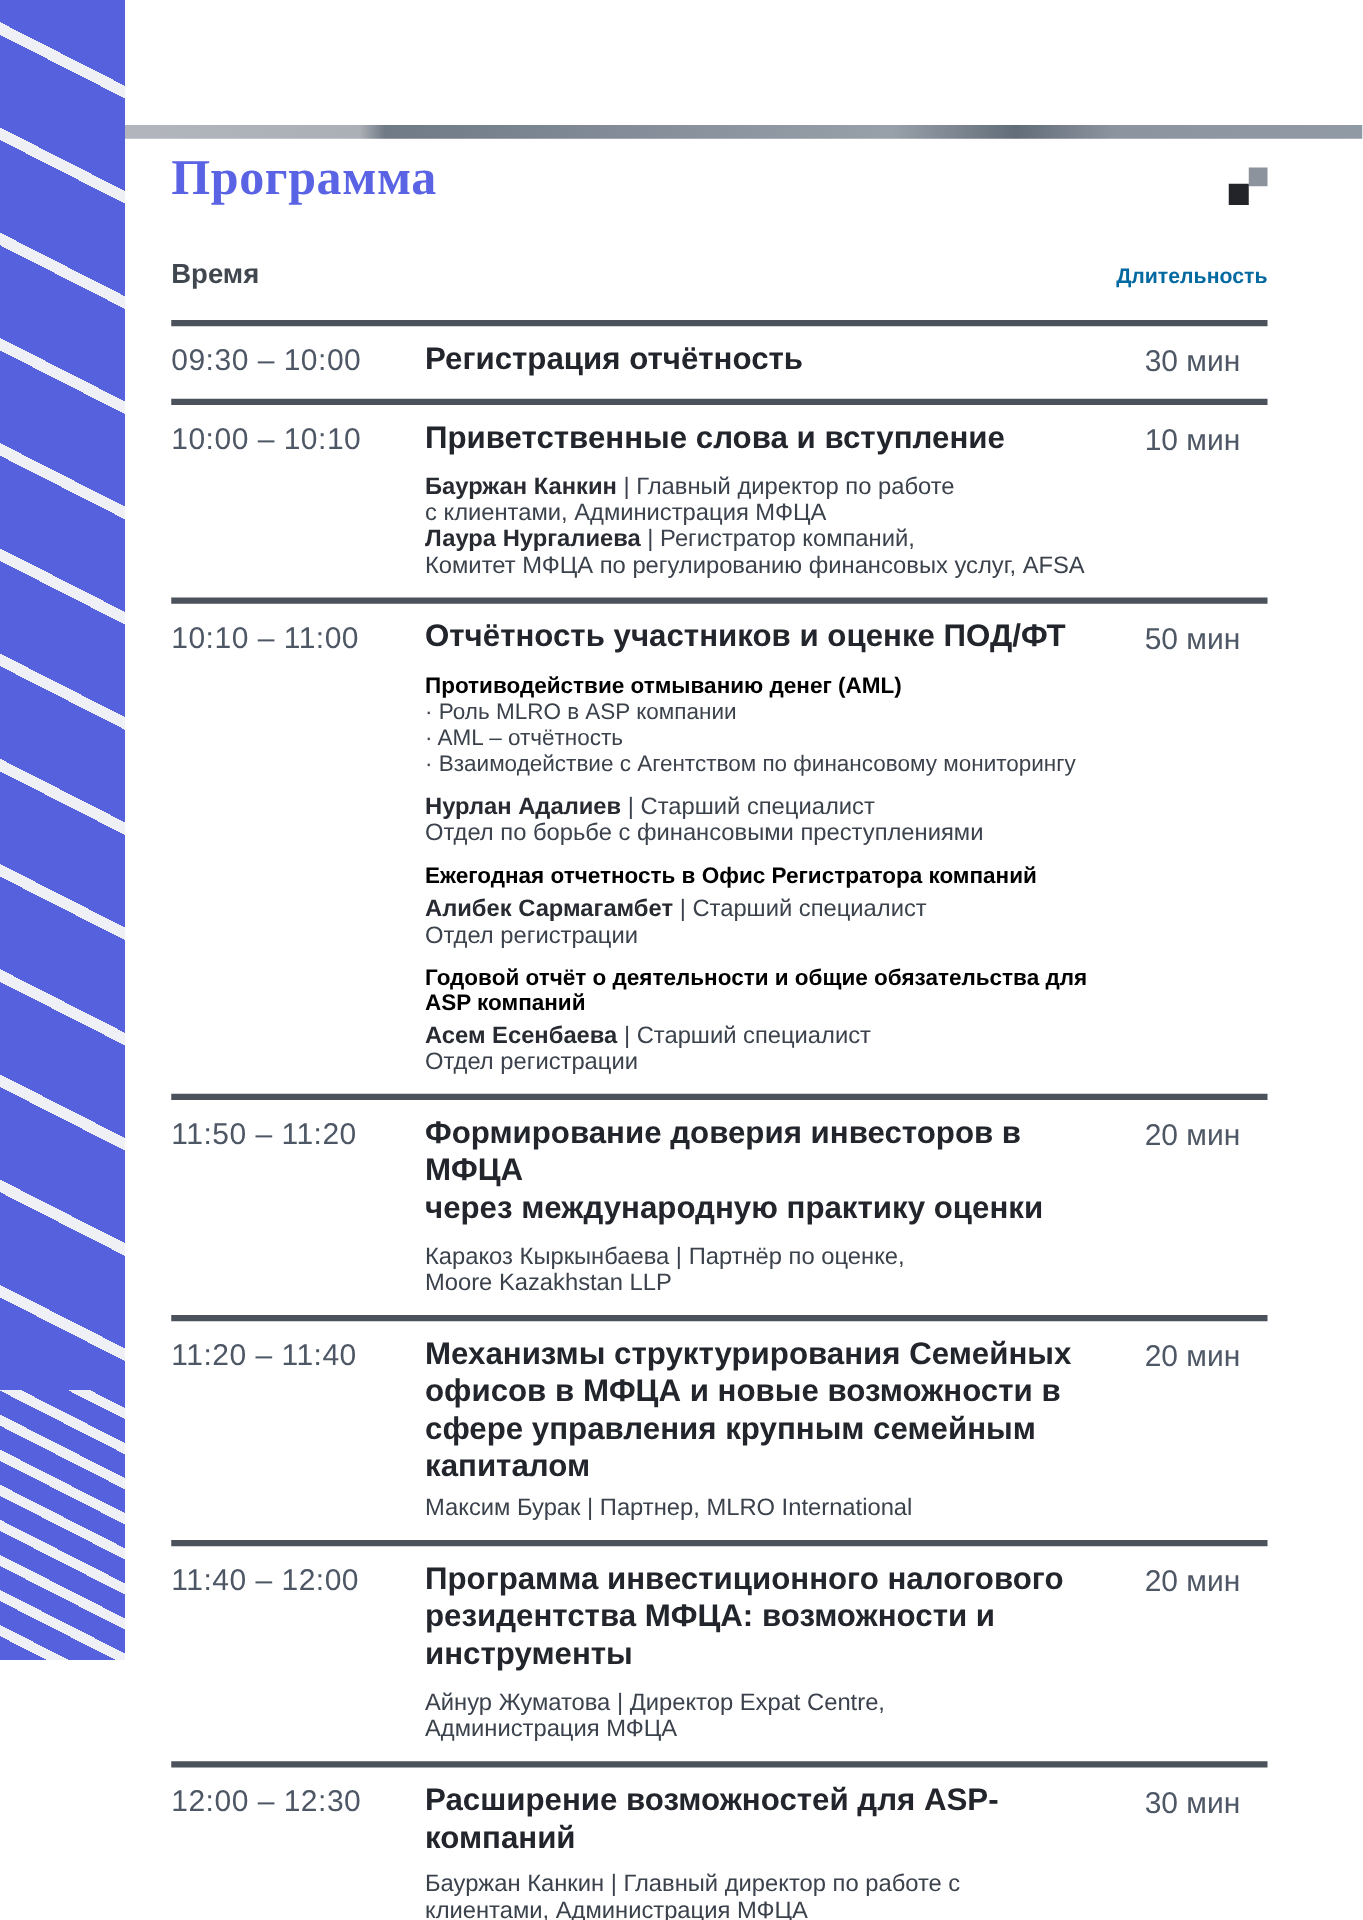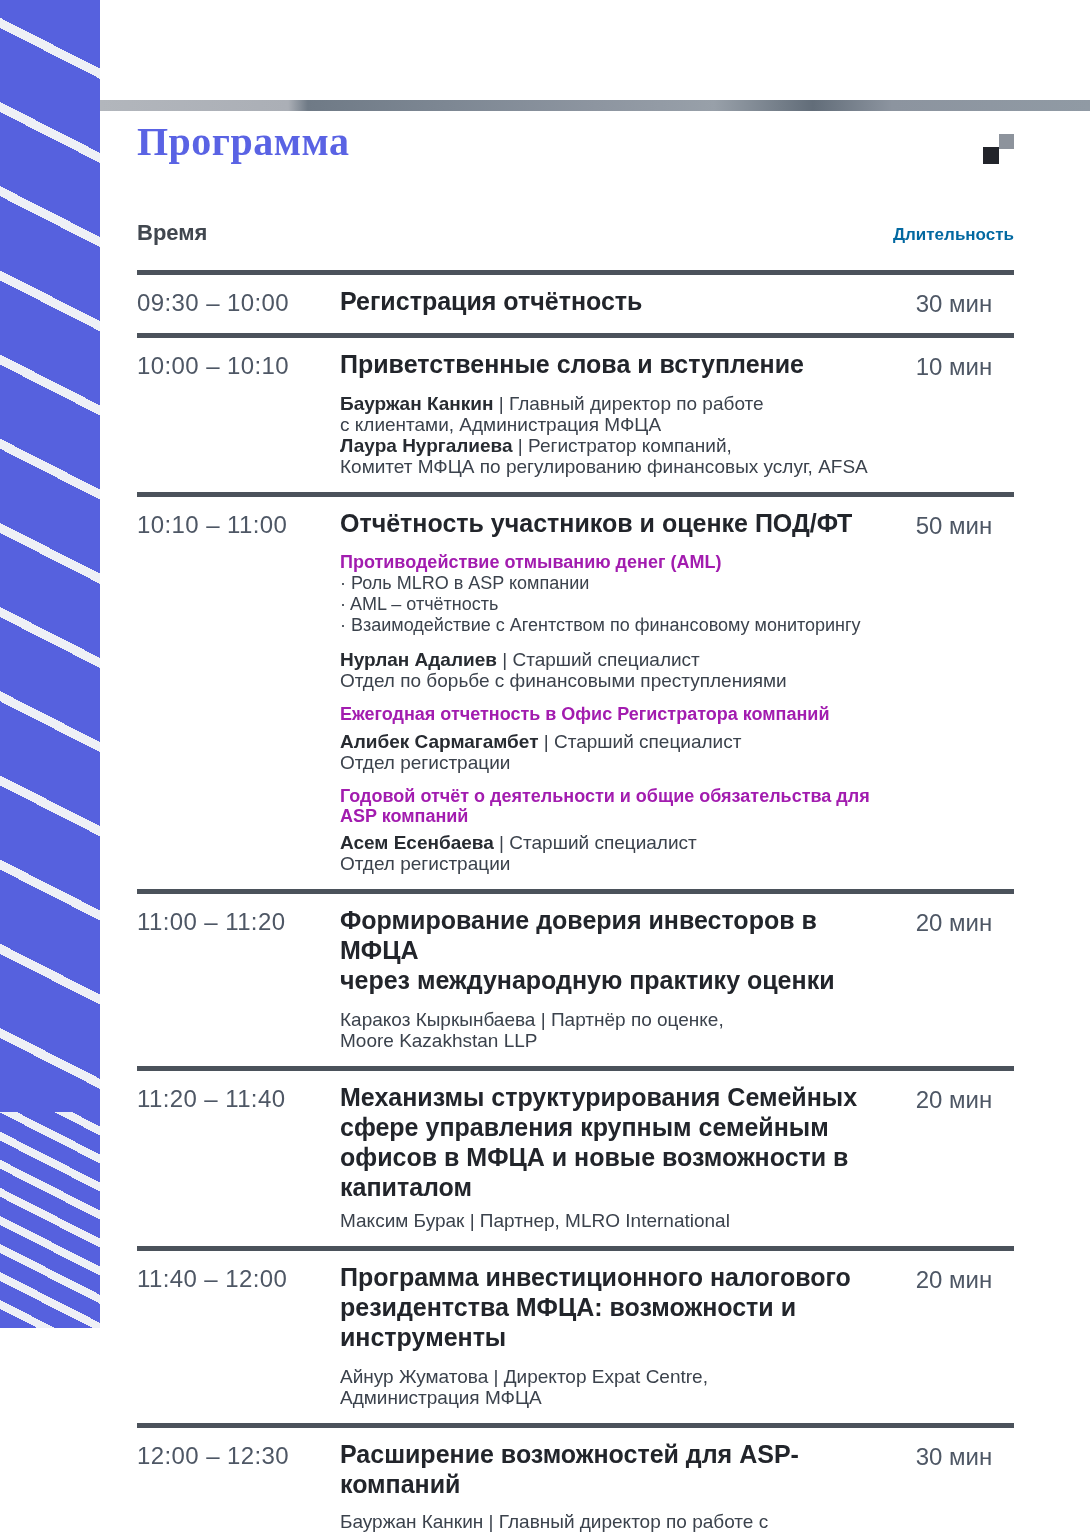--- a/index.html
+++ b/index.html
@@ -24,36 +24,36 @@
     position:absolute;left:100px;right:0;top:100px;height:11px;
     background:linear-gradient(90deg,#b2b6bc 0%,#abafb6 19%,#6f7a86 21%,#7d8793 35%,
       #8d95a0 50%,#98a0a9 62%,#626d79 72%,#8c949f 80%,#909aa4 100%);
   }
   .content{position:absolute;left:137px;top:120px;width:877px;}
   .title-row{display:flex;justify-content:space-between;align-items:flex-start;font-family:Liberation Serif, serif;}
   h1.page-title{margin:0;font-size:40px;font-weight:700;color:#5a63e4;letter-spacing:0.5px;line-height:1.1;}
   .logo{position:relative;width:31px;height:32px;margin-top:14px;}
   .logo .sq-gray{position:absolute;right:0;top:0;width:15px;height:15px;background:#8d939c;}
   .logo .sq-dark{position:absolute;left:0;top:13px;width:16px;height:17px;background:#22242a;}
-  .cols{display:flex;justify-content:space-between;align-items:baseline;margin-top:54px;}
+  .cols{display:flex;justify-content:space-between;align-items:baseline;margin-top:40px;}
   .col-time{font-size:22px;font-weight:700;color:#41474f;}
   .col-dur{font-size:17px;font-weight:700;color:#0369a1;}
   .rows{margin-top:24px;}
   .row{
     display:grid;grid-template-columns:203px 1fr 120px;
     border-top:5px solid #4b525b;
     padding:11px 0 15px;
   }
   .time{font-size:24px;color:#4e5765;letter-spacing:0.4px;padding-top:3px;}
   .stitle{font-size:25px;font-weight:700;color:#22252b;line-height:30px;}
   .dur{font-size:24px;color:#4e5765;text-align:center;padding-top:4px;white-space:nowrap;}
   .details{margin-top:14px;font-size:19px;line-height:21px;color:#3b424c;}
   .details div{min-height:21px;}
   .b{font-weight:700;color:#272b31;}
-  .dh{font-weight:700;color:#a21caf;font-size:18px;line-height:20px;}
+  .dh{font-weight:700;color:#000000;font-size:18px;line-height:20px;}
   .bullet{font-size:18px;line-height:20px;}
   .blk{margin-top:13px;}
   .blk-sm{margin-top:6px;}
 </style>
 </head>
 <body>
 
 <div class="sidebar">
   <div class="stripes-sparse"></div>
   <div class="stripes-dense"></div>
@@ -119,41 +119,41 @@
 
           <div class="dh blk">Годовой отчёт о деятельности и общие обязательства для ASP компаний</div>
           <div class="blk-sm"><span class="b">Асем Есенбаева</span><span> | Старший специалист</span></div>
           <div>Отдел регистрации</div>
         </div>
       </div>
       <div class="dur">50 мин</div>
     </div>
 
     <div class="row">
-      <div class="time">11:00 – 11:20</div>
+      <div class="time">11:50 – 11:20</div>
       <div class="main">
         <div class="stitle">
           <div>Формирование доверия инвесторов в МФЦА</div>
           <div>через международную практику оценки</div>
         </div>
         <div class="details">
           <div>Каракоз Кыркынбаева  | Партнёр по оценке,</div>
           <div>Moore Kazakhstan LLP</div>
         </div>
       </div>
       <div class="dur">20 мин</div>
     </div>
 
     <div class="row">
       <div class="time">11:20 – 11:40</div>
       <div class="main">
         <div class="stitle">
           <div>Механизмы структурирования Семейных</div>
+          <div>офисов в МФЦА и новые возможности в</div>
           <div>сфере управления крупным семейным</div>
-          <div>офисов в МФЦА и новые возможности в</div>
           <div>капиталом</div>
         </div>
         <div class="details" style="margin-top:8px;">
           <div>Максим Бурак | Партнер, MLRO International</div>
         </div>
       </div>
       <div class="dur">20 мин</div>
     </div>
 
     <div class="row">

